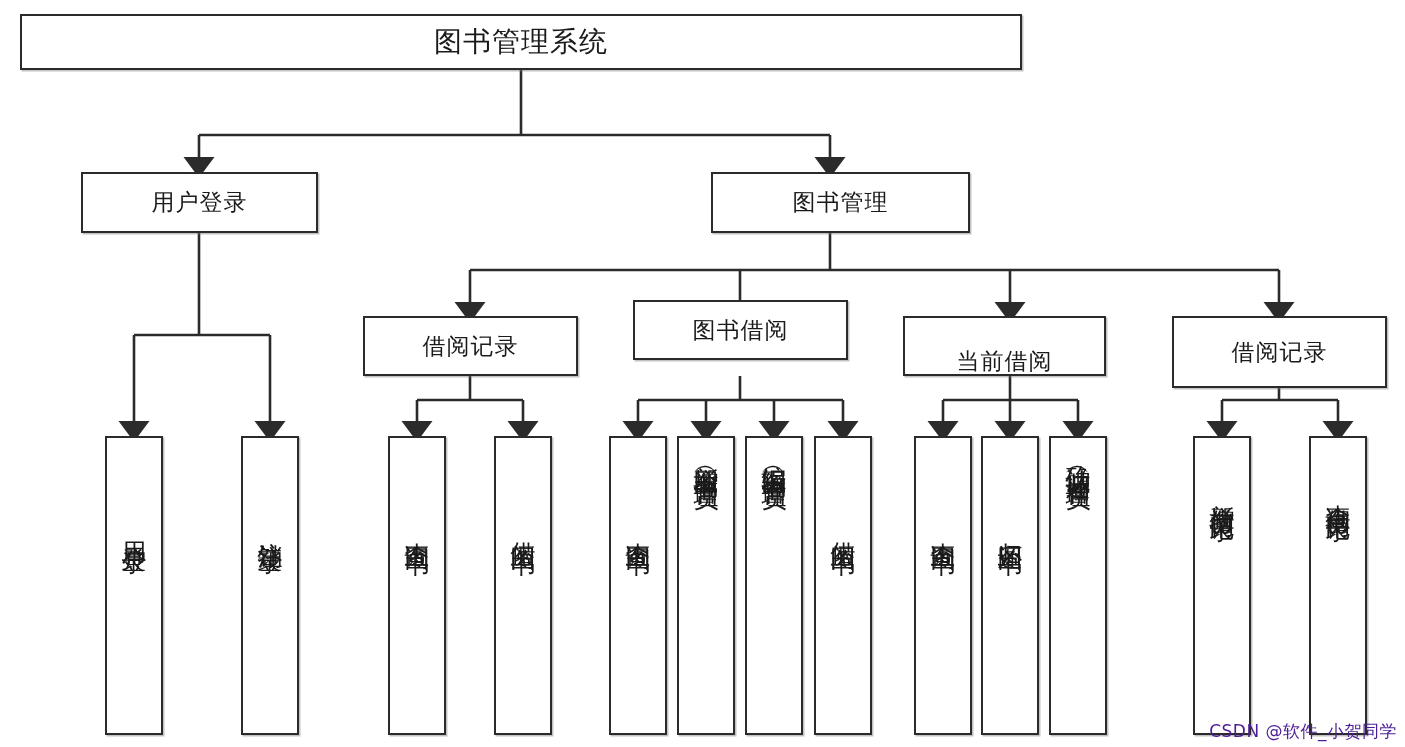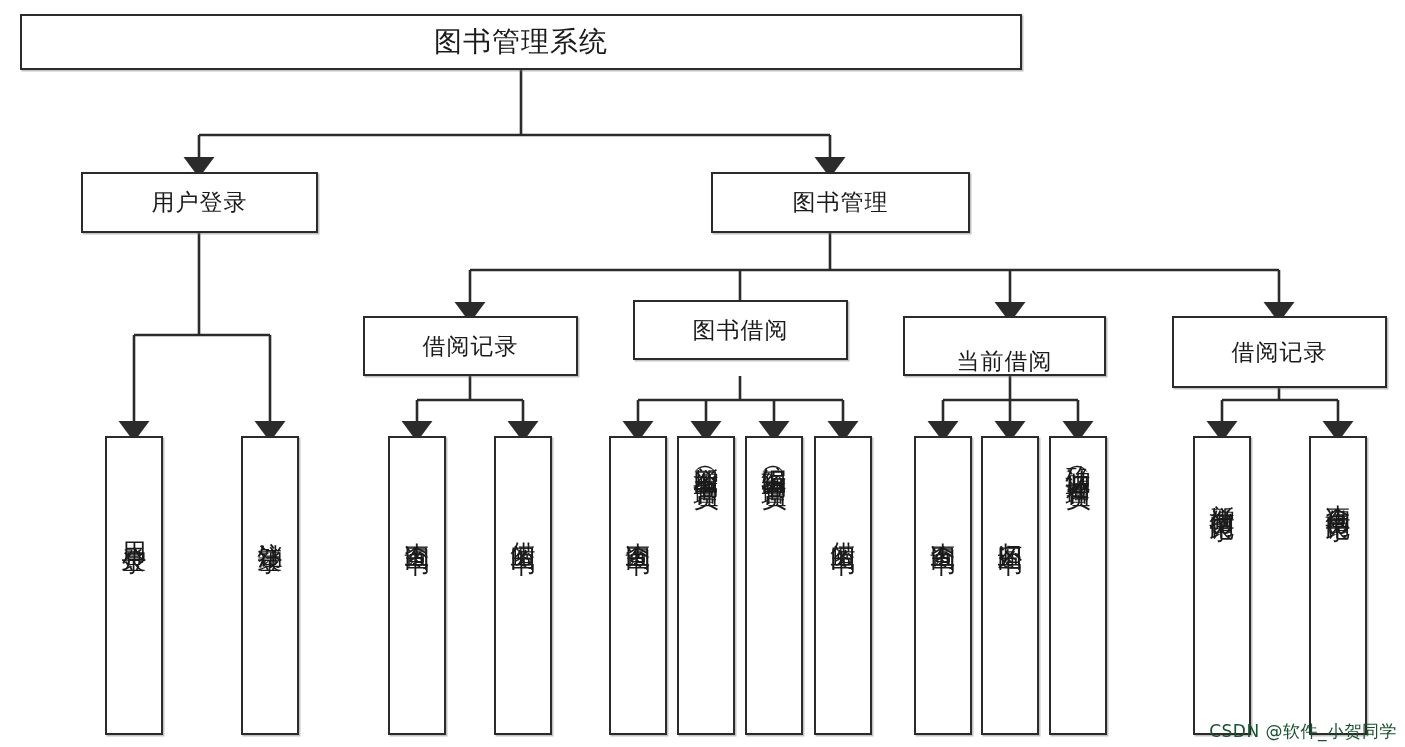--- a/index.html
+++ b/index.html
@@ -54,21 +54,21 @@
     letter-spacing: 3px;
     line-height: 1;
     white-space: nowrap;
     transform: none;
   }
   .watermark {
     position: absolute;
     right: 8px;
     bottom: 4px;
     font-size: 17px;
-    color: #14532d;
+    color: #4c1d95;
     letter-spacing: 0.5px;
     white-space: nowrap;
     text-align: right;
   }
 </style>
 </head>
 <body>
 
 <div id="stage">
 

